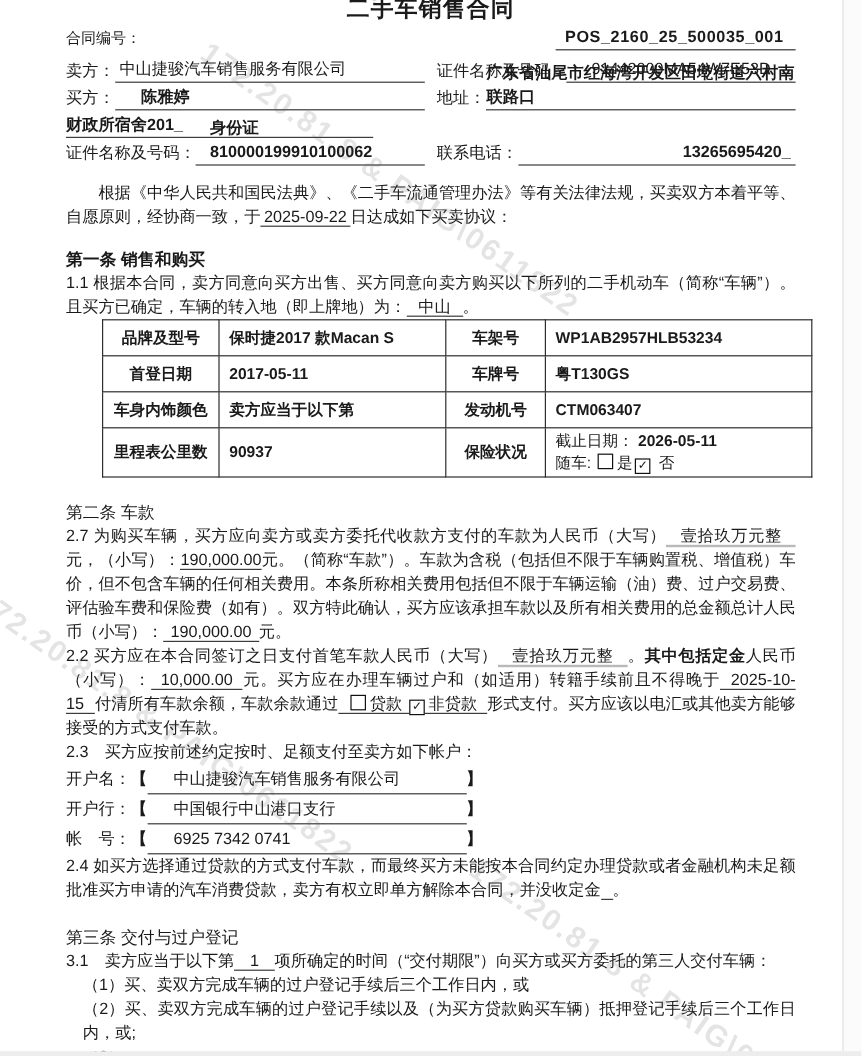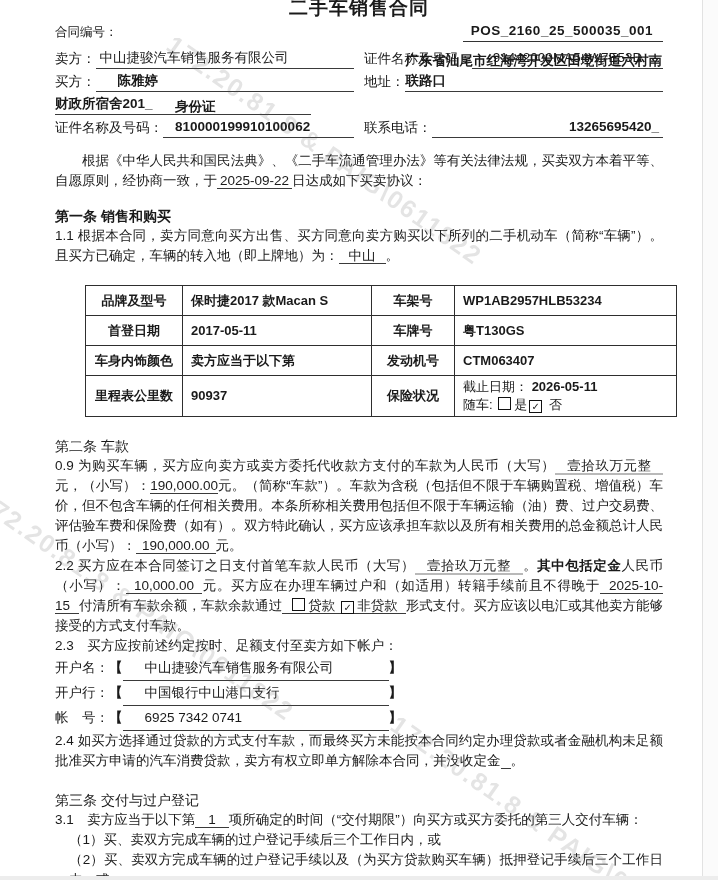--- a/index.html
+++ b/index.html
@@ -37,21 +37,21 @@
   .addr2{display:inline-block;width:256px;font-weight:bold;border-bottom:1px solid #3a3a3a;}
 
   p{margin:0;text-align:justify;}
   .intro{margin-top:13px;text-indent:2em;}
   .h-sec{font-weight:bold;margin-top:15px;font-size:14px;}
   .h-sec2{font-weight:normal;margin-top:19px;font-size:14px;}
   .ub{border-bottom:1px solid #3a3a3a;font-weight:normal;padding:0 3px;}
   .un{border-bottom:1px solid #3a3a3a;padding:0 10px;}
   .ug{border-bottom:2px solid #b9b9b9;padding:0 12px;}
 
-  table.veh{border-collapse:collapse;margin:19px 0 0 30px;width:543px;table-layout:fixed;}
+  table.veh{border-collapse:collapse;margin:0 0 0 30px;width:543px;table-layout:fixed;}
   table.veh td{border:1px solid #2e2e2e;padding:2px 8px;font-size:13px;line-height:18px;vertical-align:middle;}
   td.lab{font-weight:bold;text-align:center;padding:2px 2px;}
   td.val{font-weight:bold;}
   .c1{width:80px;}.c2{width:172px;}.c3{width:66px;}.c4{width:205px;}
   tr.r{height:30px;}
   tr.rl{height:41px;}
 
   .cb{display:inline-block;width:11px;height:11px;border:1.5px solid #111;line-height:11px;
       font-size:10px;text-align:center;vertical-align:-1px;margin:0 3px 0 2px;background:#fff;font-weight:bold;}
   .acct{line-height:24px;}
@@ -146,21 +146,21 @@
       <td>
         <div><span>截止日期：</span>&nbsp;<span class="b">2026-05-11</span></div>
         <div><span>随车:</span> <span class="cb"></span><span>是</span><span class="cb">✓</span> <span>否</span></div>
       </td>
     </tr>
   </tbody>
     </table>
 
   <p class="h-sec2">第二条  车款</p>
 
-  <p><span>0.9  为购买车辆，买方应向卖方或卖方委托代收款方支付的车款为人民币（大写）</span><span class="ug">壹拾玖万元整</span><span>元，（小写）：</span><span class="u">190,000.00</span><span>元。（简称“车款”）。车款为含税（包括但不限于车辆购置税、增值税）车价，但不包含车辆的任何相关费用。本条所称相关费用包括但不限于车辆运输（油）费、过户交易费、评估验车费和保险费（如有）。双方特此确认，买方应该承担车款以及所有相关费用的总金额总计人民币（小写）：</span><span class="un" style="padding:0 6px;">190,000.00</span><span>元。</span></p>
+  <p><span>2.7  为购买车辆，买方应向卖方或卖方委托代收款方支付的车款为人民币（大写）</span><span class="ug">壹拾玖万元整</span><span>元，（小写）：</span><span class="u">190,000.00</span><span>元。（简称“车款”）。车款为含税（包括但不限于车辆购置税、增值税）车价，但不包含车辆的任何相关费用。本条所称相关费用包括但不限于车辆运输（油）费、过户交易费、评估验车费和保险费（如有）。双方特此确认，买方应该承担车款以及所有相关费用的总金额总计人民币（小写）：</span><span class="un" style="padding:0 6px;">190,000.00</span><span>元。</span></p>
 
   <p><span>2.2  买方应在本合同签订之日支付首笔车款人民币（大写）</span><span class="ug">壹拾玖万元整</span><span>。</span><span class="b">其中包括定金</span><span>人民币（小写）：</span><span class="u" style="padding:0 8px;">10,000.00</span><span>元。买方应在办理车辆过户和（如适用）转籍手续前且不得晚于</span><span class="un" style="padding:0 9px;">2025-10-15</span><span>付清所有车款余额，车款余款通过</span><span class="u" style="padding:0 8px;"><span class="cb"></span><span>贷款</span> <span class="cb">✓</span><span>非贷款</span></span><span>形式支付。买方应该以电汇或其他卖方能够接受的方式支付车款。</span></p>
 
   <p>2.3　买方应按前述约定按时、足额支付至卖方如下帐户：</p>
 
   <p class="acct"><span>开户名：</span><span class="brk">【</span><span class="av">中山捷骏汽车销售服务有限公司</span><span class="brk">】</span></p>
 
   <p class="acct"><span>开户行：</span><span class="brk">【</span><span class="av">中国银行中山港口支行</span><span class="brk">】</span></p>
 
   <p class="acct"><span>帐　号：</span><span class="brk">【</span><span class="av">6925 7342 0741</span><span class="brk">】</span></p>

